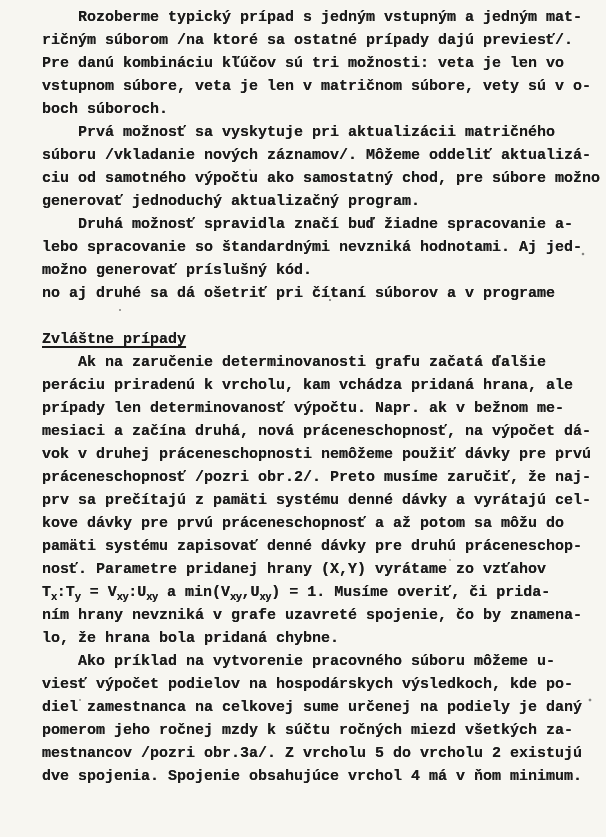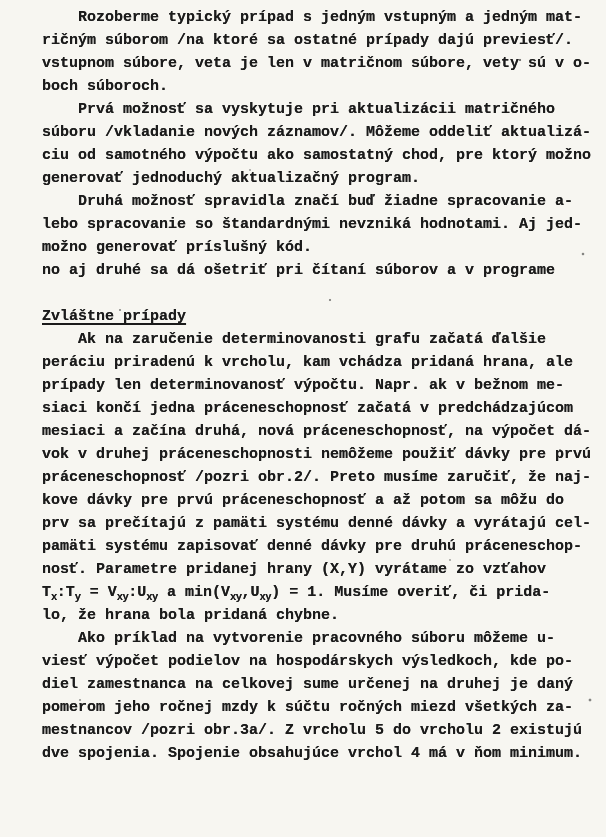--- a/index.html
+++ b/index.html
@@ -56,45 +56,46 @@
     letter-spacing: -0.5px;
   }
 </style>
 </head>
 <body style="background-color: rgb(247, 246, 241);">
 
 <div class="page">
   <div class="doc" style="color: rgb(27, 27, 27);">
       <div class="line"><span>    Rozoberme typický prípad s jedným vstupným a jedným mat-</span></div>
       <div class="line"><span>ričným súborom /na ktoré sa ostatné prípady dajú previesť/.</span></div>
+      <div class="line"><span>Pre danú kombináciu kľúčov sú tri možnosti: veta je len vo</span></div>
       <div class="line"><span>vstupnom súbore, veta je len v matričnom súbore, vety sú v o-</span></div>
       <div class="line"><span>boch súboroch.</span></div>
       <div class="line"><span>    Prvá možnosť sa vyskytuje pri aktualizácii matričného</span></div>
       <div class="line"><span>súboru /vkladanie nových záznamov/. Môžeme oddeliť aktualizá-</span></div>
-      <div class="line"><span>ciu od samotného výpočtu ako samostatný chod, pre ktorý možno</span></div>
+      <div class="line"><span>ciu od samotného výpočtu ako samostatný chod, pre súbore možno</span></div>
       <div class="line"><span>generovať jednoduchý aktualizačný program.</span></div>
       <div class="line"><span>    Druhá možnosť spravidla značí buď žiadne spracovanie a-</span></div>
       <div class="line"><span>lebo spracovanie so štandardnými nevzniká hodnotami. Aj jed-</span></div>
       <div class="line"><span>možno generovať príslušný kód.</span></div>
       <div class="line"><span>no aj druhé sa dá ošetriť pri čítaní súborov a v programe</span></div>
       <div class="line"></div>
       <div class="line"><span class="u">Zvláštne prípady</span></div>
       <div class="line"><span>    Ak na zaručenie determinovanosti grafu začatá ďalšie</span></div>
       <div class="line"><span>peráciu priradenú k vrcholu, kam vchádza pridaná hrana, ale</span></div>
       <div class="line"><span>prípady len determinovanosť výpočtu. Napr. ak v bežnom me-</span></div>
-      <div class="line"><span>siaci končí jedna práceneschopnosť začatá v predchádzajúcom</span></div>
       <div class="line"><span>mesiaci a začína druhá, nová práceneschopnosť, na výpočet dá-</span></div>
       <div class="line"><span>vok v druhej práceneschopnosti nemôžeme použiť dávky pre prvú</span></div>
       <div class="line"><span>práceneschopnosť /pozri obr.2/. Preto musíme zaručiť, že naj-</span></div>
+      <div class="line"><span>prv sa prečítajú z pamäti systému denné dávky a vyrátajú cel-</span></div>
       <div class="line"><span>kove dávky pre prvú práceneschopnosť a až potom sa môžu do</span></div>
-      <div class="line"><span>prv sa prečítajú z pamäti systému denné dávky a vyrátajú cel-</span></div>
       <div class="line"><span>pamäti systému zapisovať denné dávky pre druhú práceneschop-</span></div>
       <div class="line"><span>nosť. Parametre pridanej hrany (X,Y) vyrátame zo vzťahov</span></div>
       <div class="line"><span>T</span><span class="sub">x</span><span>:T</span><span class="sub">y</span><span> = V</span><span class="sub">xy</span><span>:U</span><span class="sub">xy</span><span> a min(V</span><span class="sub">xy</span><span>,U</span><span class="sub">xy</span><span>) = 1. Musíme overiť, či prida-</span></div>
+      <div class="line"><span>ním hrany nevzniká v grafe uzavreté spojenie, čo by znamena-</span></div>
       <div class="line"><span>lo, že hrana bola pridaná chybne.</span></div>
       <div class="line"><span>    Ako príklad na vytvorenie pracovného súboru môžeme u-</span></div>
       <div class="line"><span>viesť výpočet podielov na hospodárskych výsledkoch, kde po-</span></div>
-      <div class="line"><span>diel zamestnanca na celkovej sume určenej na druhej je daný</span></div>
+      <div class="line"><span>diel zamestnanca na celkovej sume určenej na podiely je daný</span></div>
       <div class="line"><span>pomerom jeho ročnej mzdy k súčtu ročných miezd všetkých za-</span></div>
       <div class="line"><span>mestnancov /pozri obr.3a/. Z vrcholu 5 do vrcholu 2 existujú</span></div>
       <div class="line"><span>dve spojenia. Spojenie obsahujúce vrchol 4 má v ňom minimum.</span></div>
     </div>
 </div>
 
 </body></html>

